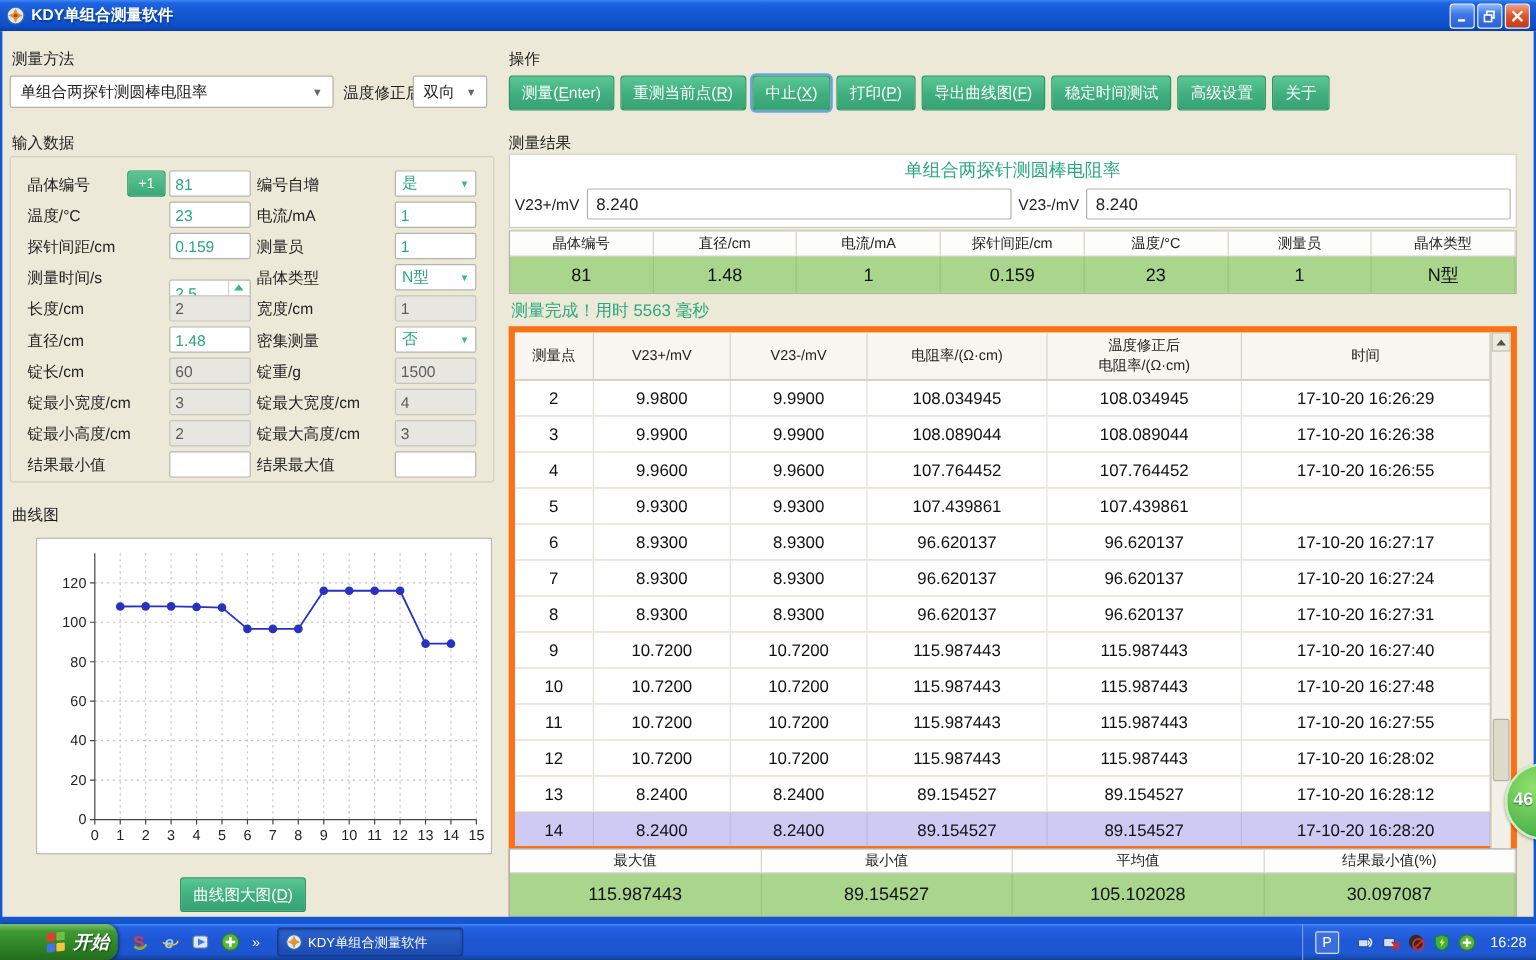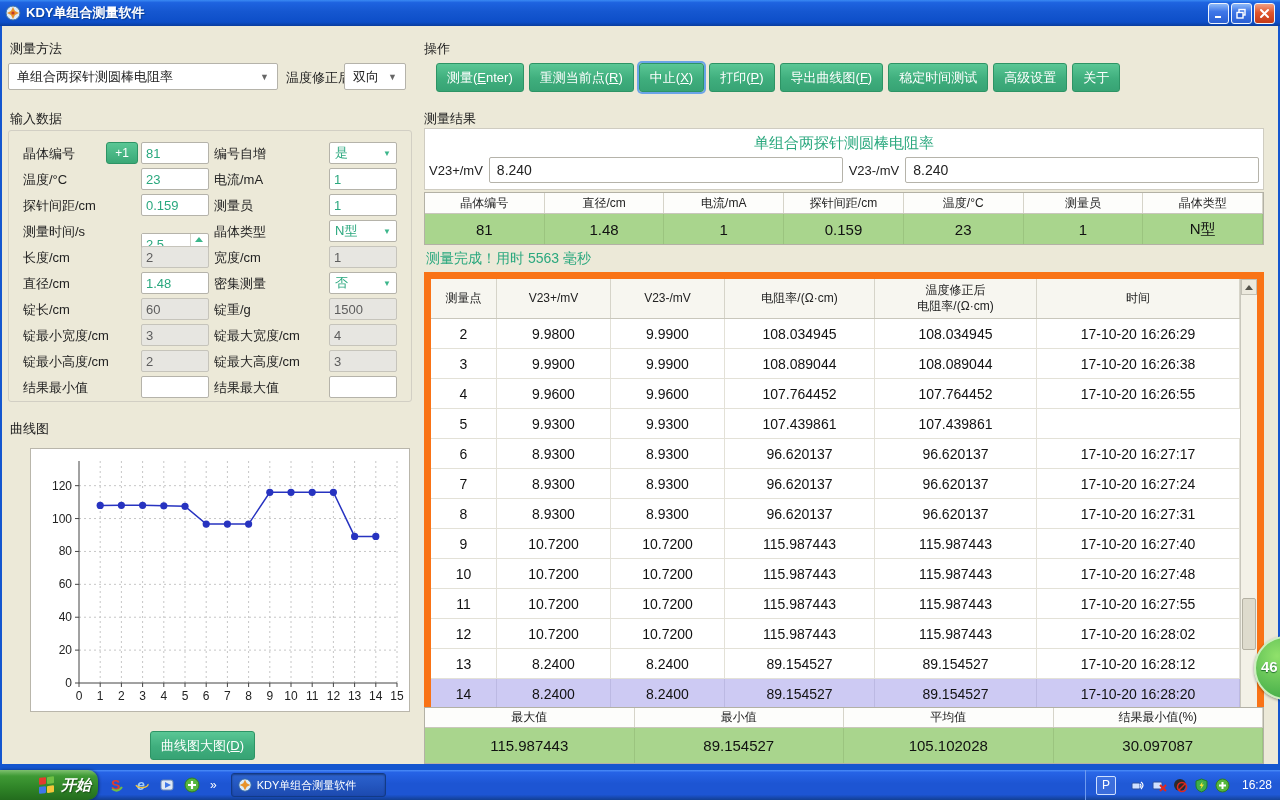--- a/index.html
+++ b/index.html
@@ -35,21 +35,21 @@
   #mode-label { position:absolute; left:286px; top:43px; font-size:13px; color:#1c1c1c; }
   #mode-combo { position:absolute; left:344px; top:37px; width:62px; }
 
   
   .gbtn { background:linear-gradient(180deg,#5ac795 0%,#3fae7d 55%,#37a374 100%);
     border:1px solid #2d9465; border-radius:3px; color:#fff; font-size:13px;
     height:29px; padding:0 10px; display:inline-flex; align-items:center; justify-content:center;
     white-space:nowrap; }
   .gbtn u { text-decoration:underline; }
   .gbtn.focused { box-shadow:0 0 0 2px #6aa4e8; }
-  #ops-row { position:absolute; left:436px; top:37px; width:845px; display:flex; gap:5px; }
+  #ops-row { position:absolute; left:424px; top:37px; width:845px; display:flex; gap:5px; }
   #ops-row .gbtn { flex:0 0 auto; }
 
   
   #input-box { position:absolute; left:8px; top:104px; width:404px; height:272px;
     border:1px solid #d2cfc4; border-radius:3px; padding-top:10px; }
   .in-row { position:relative; height:26px; }
   .in-label { position:absolute; font-size:13px; color:#222; top:4px; }
   .l1 { left:14px; } .l2 { left:205px; }
   .fld { position:absolute; top:1px; height:22px; width:68px; border:1px solid #b5b3aa;
     border-radius:2px; background:#fff; color:#2aa87e; font-size:13px; padding:0 4px;
@@ -94,21 +94,21 @@
   #info-head { display:grid; grid-template-columns:repeat(7,1fr); height:21px;
     border-bottom:1px solid #c9c7bc; background:#fdfdfb; }
   .info-hcell { display:flex; align-items:center; justify-content:center; font-size:12px;
     color:#222; border-right:1px solid #d6d4c9; }
   #info-row { display:grid; grid-template-columns:repeat(7,1fr); height:30px; background:#a9d58d; }
   .info-cell { display:flex; align-items:center; justify-content:center; font-size:15px;
     color:#111; border-right:1px solid #9bc47f; }
   #status-text { position:absolute; left:426px; top:224px; font-size:14px; color:#2aa87e; }
 
   #tbl { position:absolute; left:424px; top:246px; width:840px; height:520px;
-    border:7px solid #f97316; background:#15803d; display:flex; }
+    border:5px solid #f97316; background:#f97316; display:flex; }
   #tbl-main { flex:1; }
   #tbl-head { display:grid; grid-template-columns:66px 114px 114px 150px 162px 1fr;
     height:40px; background:#f7f6f0; border-bottom:1px solid #c9c7bc; }
   .t-hcell { display:flex; align-items:center; justify-content:center; text-align:center;
     font-size:12px; color:#222; border-right:1px solid #d6d4c9; white-space:pre-line; line-height:1.3; }
   #tbl-body { height:388px; overflow:hidden; }
   .t-row { display:grid; grid-template-columns:66px 114px 114px 150px 162px 1fr;
     height:30px; border-bottom:1px solid #e3e1d7; background:#fff; }
   .t-row.sel { background:#cdcaf3; }
   .t-row.sel .t-cell { border-right-color:#bcb9e3; }

